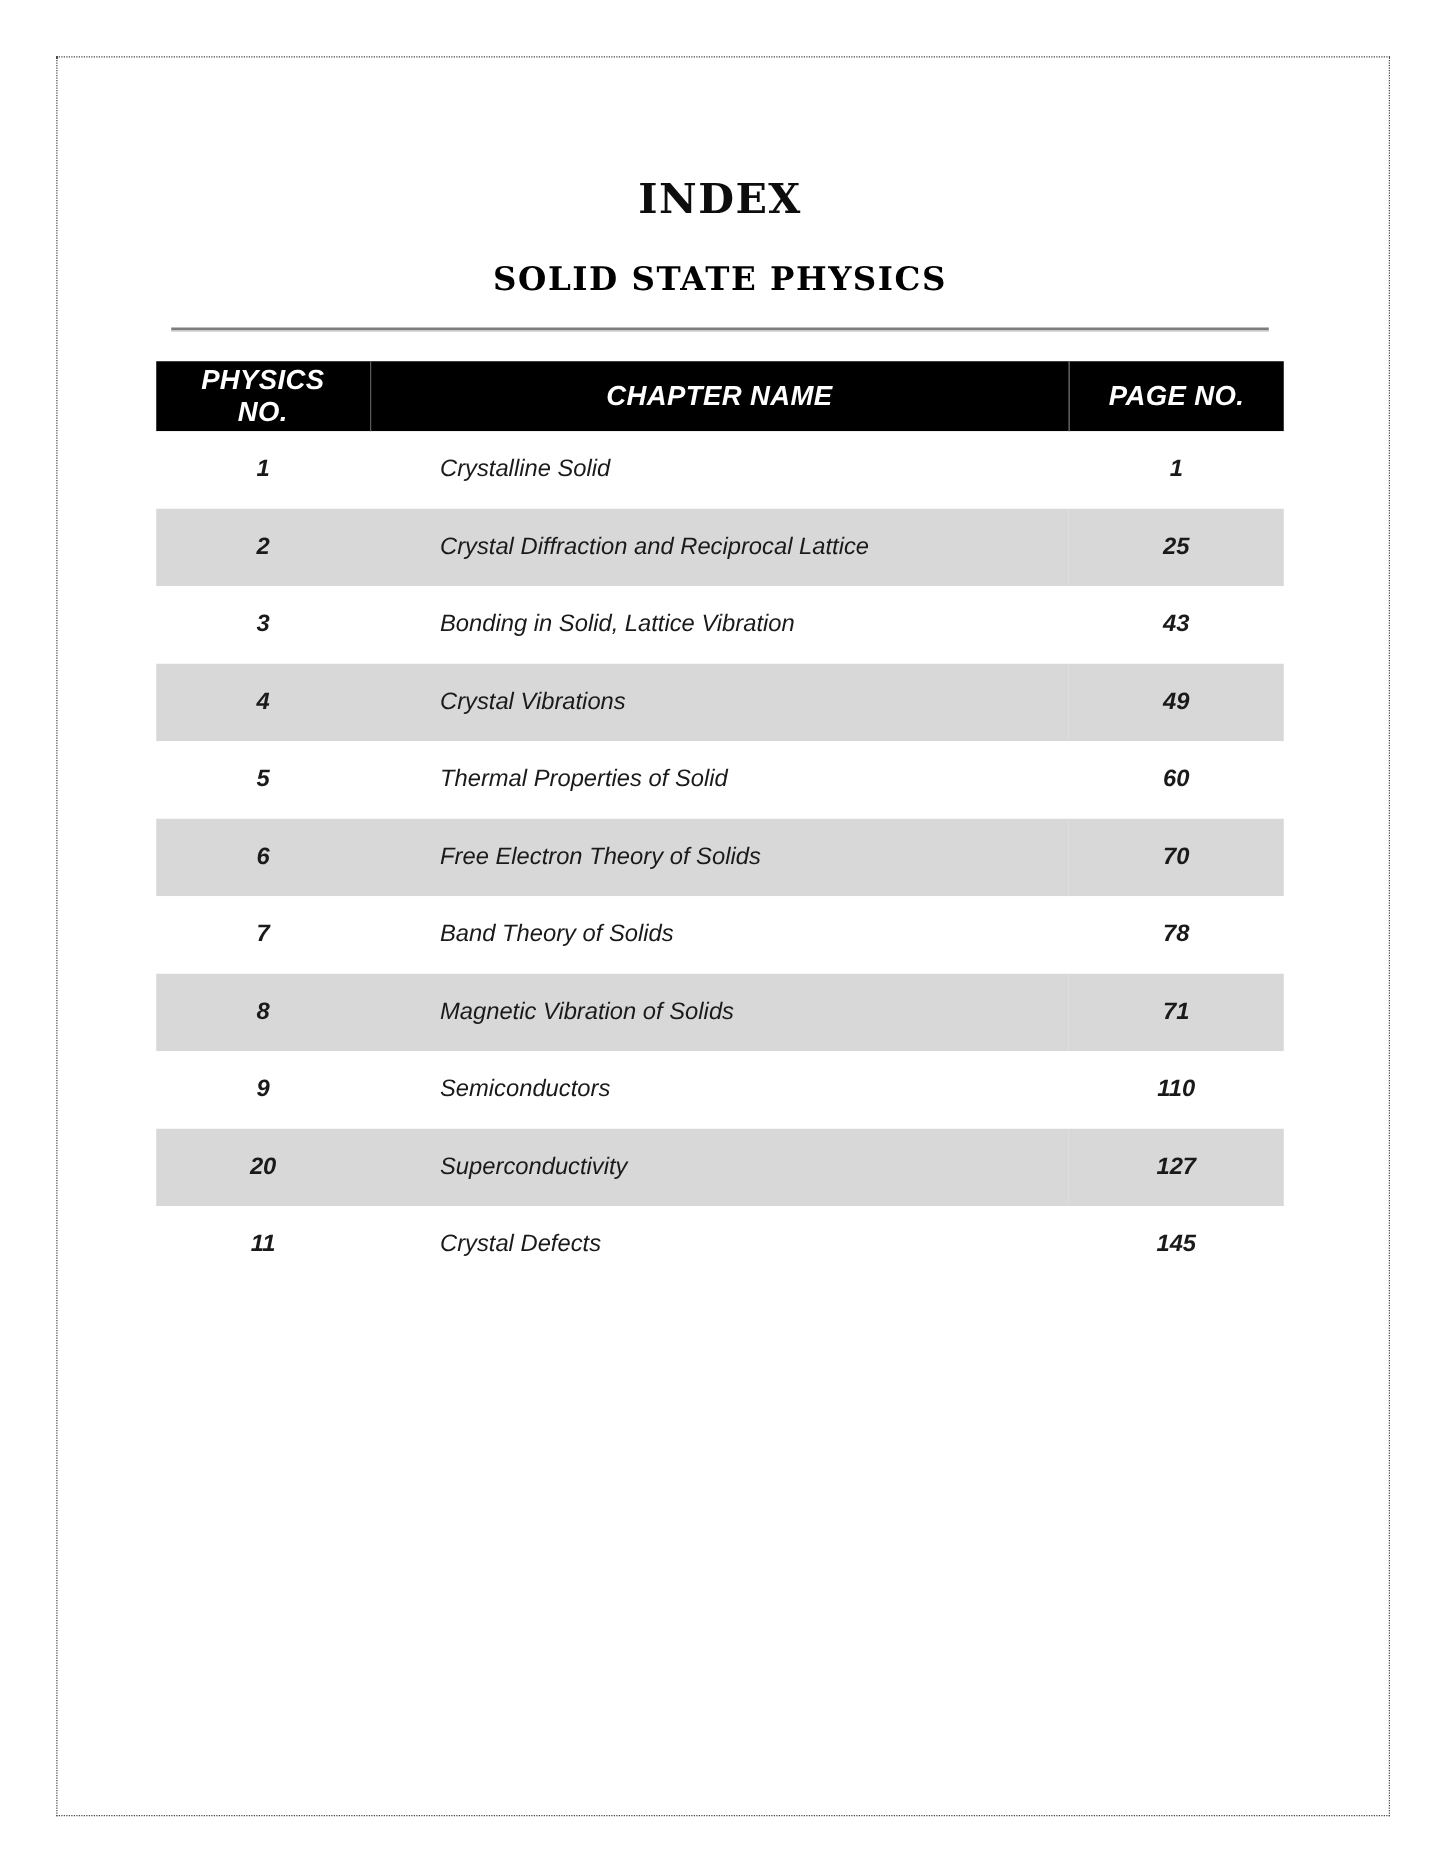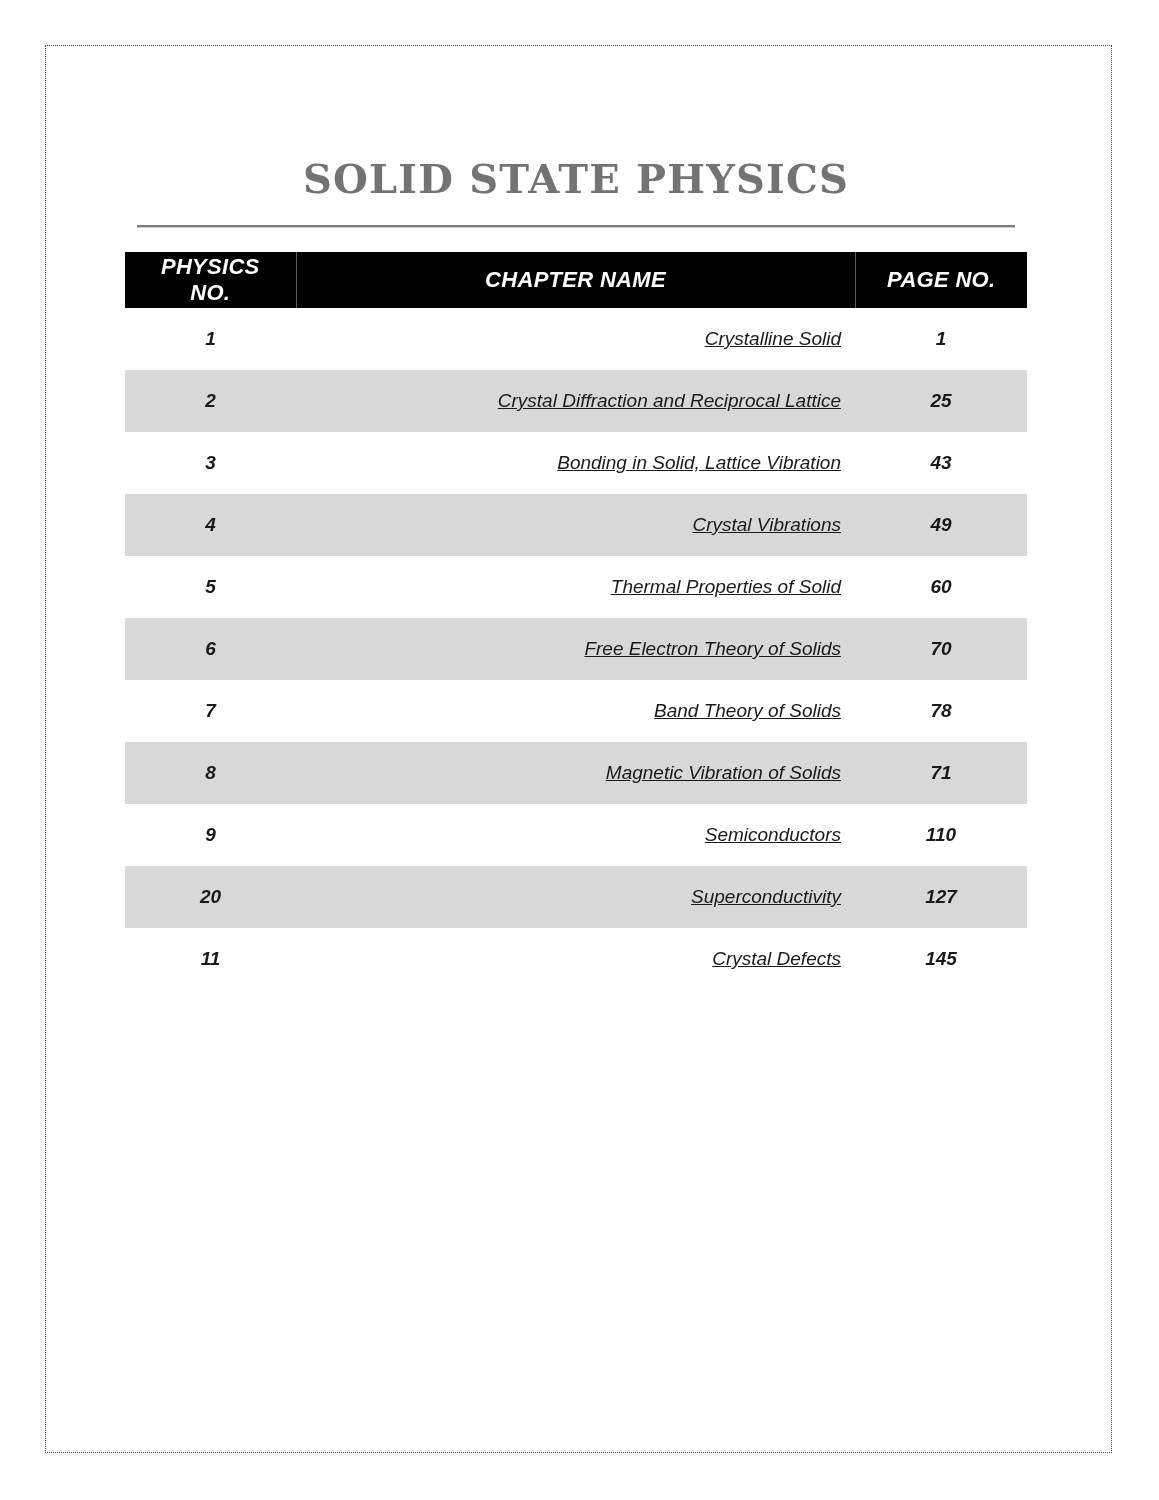--- a/index.html
+++ b/index.html
@@ -46,23 +46,23 @@
     color: #0d0d0d;
     margin: 0;
     padding-top: 14px;
     line-height: 1.2;
   }
 
   .doc-subtitle {
     text-align: center;
     font-family: "DejaVu Serif", "Liberation Serif", serif;
     font-weight: bold;
-    font-size: 40px;
+    font-size: 26px;
     letter-spacing: 1.2px;
-    color: #737373;
+    color: #000000;
     margin: 0;
     padding-top: 30px;
     line-height: 1.2;
   }
 
   .title-rule {
     margin: 22px 12px 0 12px;
     height: 2px;
     background: #7d7d7d;
     border-bottom: 1px solid #c9c9c9;
@@ -105,32 +105,33 @@
     color: #1a1a1a;
     vertical-align: middle;
     padding: 0 14px;
     border: none;
   }
 
   .index-table tbody tr.shaded td { background: #d8d8d8; }
   .index-table tbody tr.plain  td { background: #ffffff; }
 
   .cell-num  { text-align: center; font-weight: bold; font-size: 19px; }
-  .cell-name { text-align: right;  font-weight: normal; padding-left: 56px !important; text-decoration: underline; }
+  .cell-name { text-align: left;  font-weight: normal; padding-left: 56px !important; }
   .cell-page { text-align: center; font-weight: bold; font-size: 19px; }
 </style>
 </head>
 <body>
 
 <div class="page">
 
   <div class="page-frame"></div>
 
   <div class="content">
 
+    <h1 class="doc-title">INDEX</h1>
 
     <h2 class="doc-subtitle">SOLID STATE PHYSICS</h2>
 
     <div class="title-rule"></div>
 
     <table class="index-table">
       <colgroup>
         <col class="c-num">
         <col class="c-name">
         <col class="c-page">

